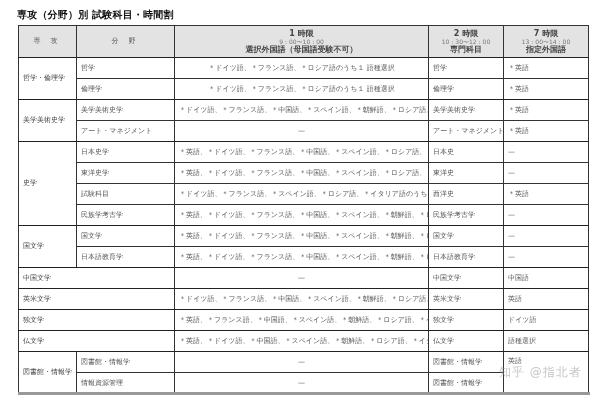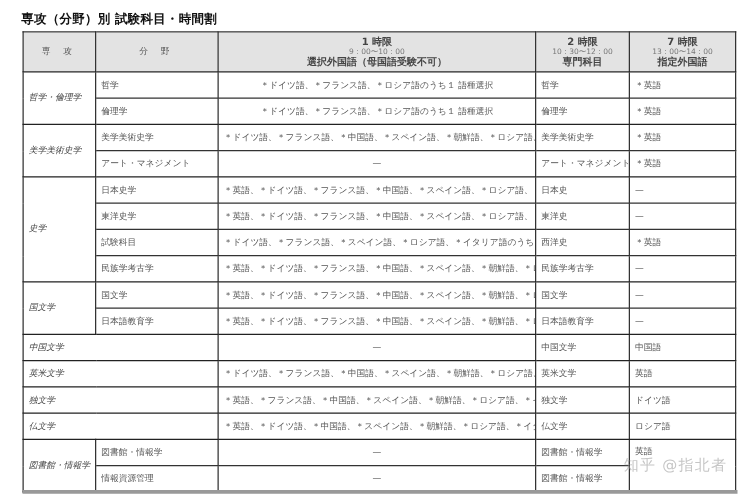--- a/index.html
+++ b/index.html
@@ -20,21 +20,21 @@
     border: 1px solid #333; font-size: 7px; line-height: 8.5px; padding: 0 4px;
     font-weight: normal; vertical-align: middle; overflow: hidden; white-space: nowrap;
   }
   table.exam thead th {
     background: #e3e3e3; text-align: center; color: #555; height: 31px; line-height: 9px;
     border-bottom: 1.5px solid #222;
   }
   th .hd-time { font-size: 6px; line-height: 7px; color: #777; display: block; }
   th .hd-name { font-size: 8px; display: block; color: #444; font-weight: bold; }
   th.major-h, th.field-h { font-size: 8px; letter-spacing: 4px; color: #666; }
-  td.major { color: #444; font-style: italic; }
+  td.major { color: #444; }
   td.field { color: #555; }
   td.langs { color: #555; white-space: normal; text-align: center; }
   td.subj { color: #555; white-space: normal; }
   tr.h1 td { height: 20px; margin-left: 12px; }
   tr.h2 td { height: 20px; }
   tr.sec-end td { border-bottom: 1.5px solid #222; }
   .watermark {
     position: absolute; left: 480px; top: 364px; font-size: 12px; color: rgba(150,150,150,0.55);
     letter-spacing: 1px; pointer-events: none; margin-left: 19px;
   }
@@ -162,21 +162,21 @@
       <td class="major" colspan="2">独文学</td>
       <td class="langs">＊英語、＊フランス語、＊中国語、＊スペイン語、＊朝鮮語、＊ロシア語、＊イタリア語のうち １ 語種選択</td>
       <td class="subj">独文学</td>
       <td class="subj">ドイツ語</td>
     </tr>
 
     <tr class="h2 sec-end">
       <td class="major" colspan="2">仏文学</td>
       <td class="langs">＊英語、＊ドイツ語、＊中国語、＊スペイン語、＊朝鮮語、＊ロシア語、＊イタリア語のうち １ 語種選択</td>
       <td class="subj">仏文学</td>
-      <td class="subj">ロシア語</td>
+      <td class="subj">語種選択</td>
     </tr>
 
     <tr class="h2">
       <td class="major" rowspan="2">図書館・情報学</td>
       <td class="field">図書館・情報学</td>
       <td class="langs">—</td>
       <td class="subj">図書館・情報学</td>
       <td class="subj" rowspan="2" style="vertical-align:top;padding-top:5px">英語</td>
     </tr>
     <tr class="h2">

